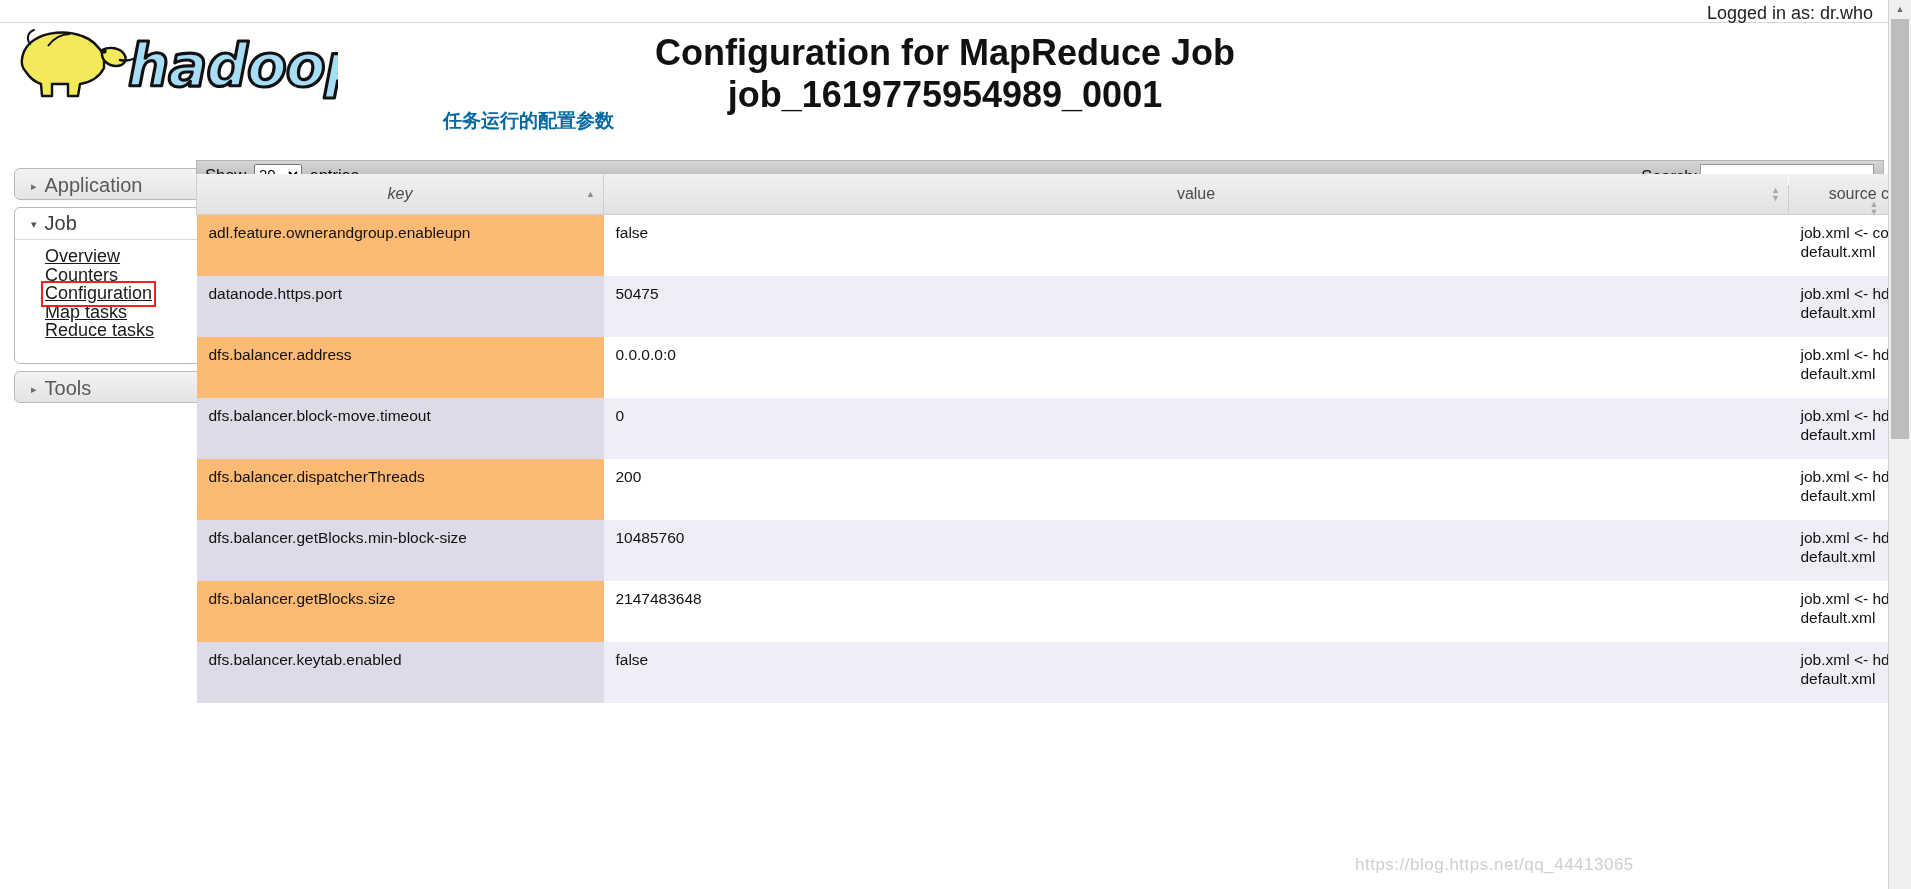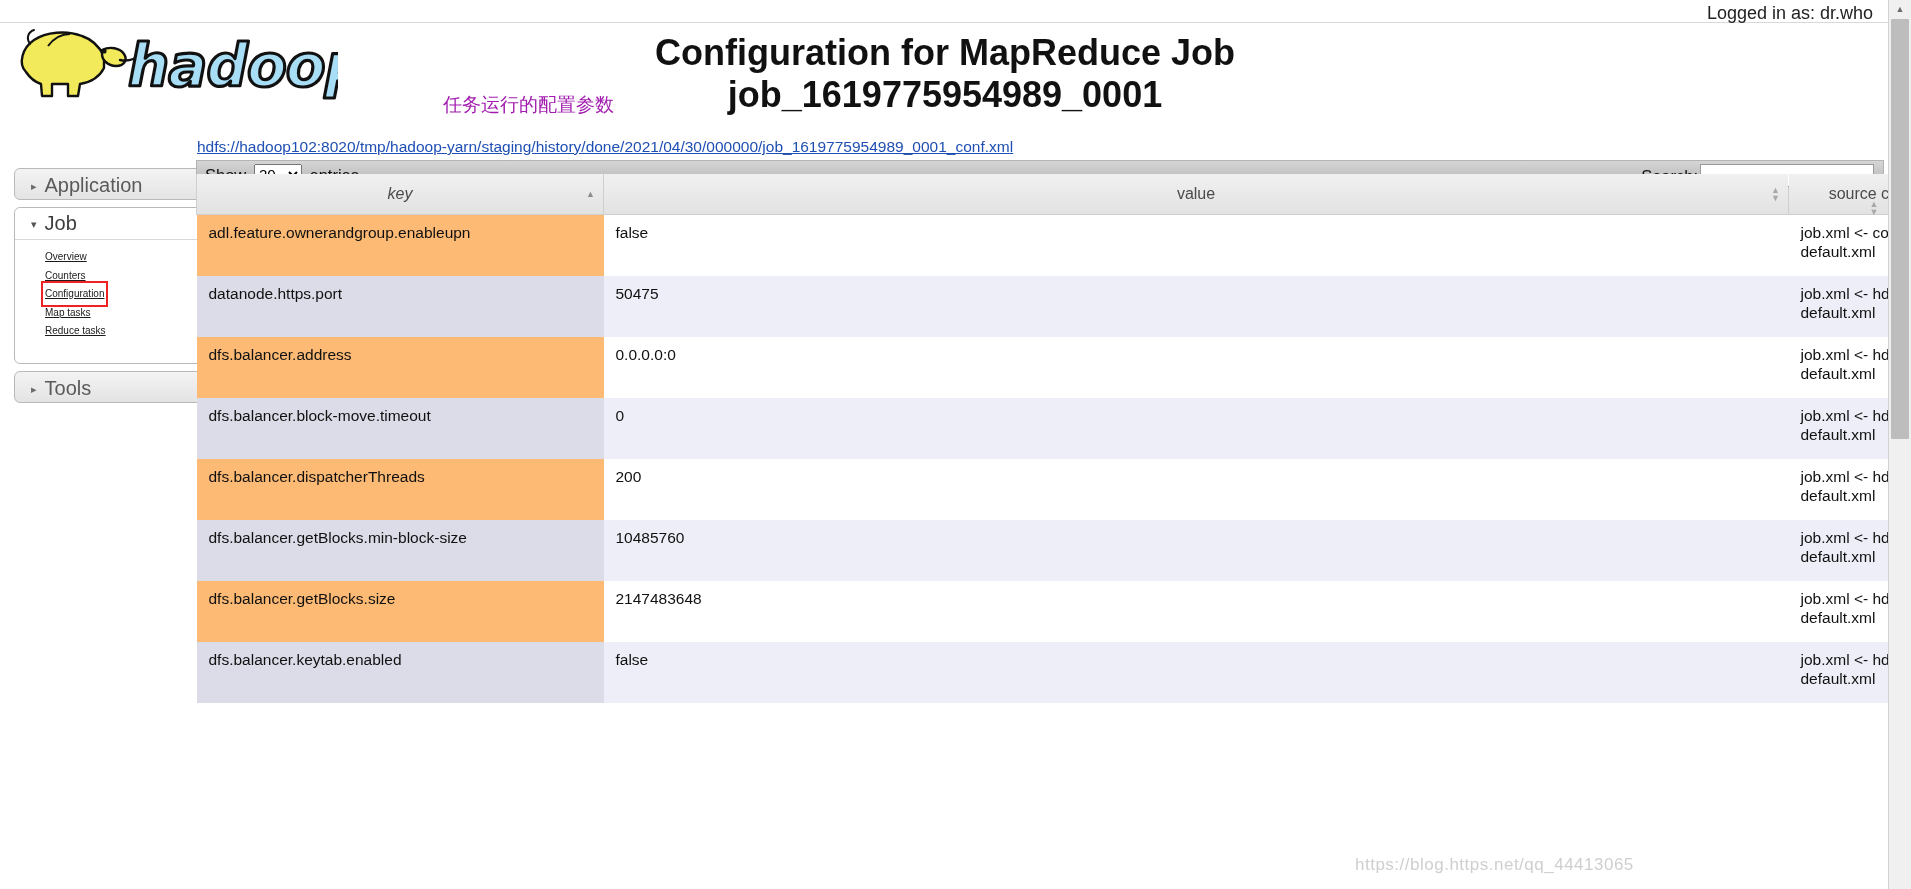--- a/index.html
+++ b/index.html
@@ -36,22 +36,22 @@
   .page-title{
     position:absolute;left:430px;top:32px;width:1030px;
     text-align:center;
     font-size:36px;font-weight:bold;line-height:42px;
     color:#111;letter-spacing:0px;
   }
   .title-line2{display:block;}
 
   
   .red-annot{
-    position:absolute;left:443px;top:92px;
-    color:#a21caf;font-size:19px;font-weight:normal;white-space:nowrap;
+    position:absolute;left:443px;top:108px;
+    color:#0369a1;font-size:19px;font-weight:bold;white-space:nowrap;
   }
 
   
   .sidebar{
     position:absolute;left:14px;top:168px;width:206px;
   }
   .nav-box{
     border:1px solid #b9b9b9;border-radius:6px;
     background:#fff;margin-bottom:7px;
     box-sizing:border-box;
@@ -66,21 +66,21 @@
   }
   .nav-head .tri{font-size:11px;color:#6b6b6b;margin-right:8px;vertical-align:2px;}
   .nav-box .nav-head-inner{
     height:31px;line-height:31px;font-size:20px;color:#3d3d3d;
     padding-left:16px;border-bottom:1px solid #d9d9d9;
     background:#fff;border-radius:6px 6px 0 0;
   }
   .nav-box .nav-head-inner .tri{font-size:11px;color:#555;margin-right:8px;vertical-align:2px;}
   .nav-links{padding:8px 0 22px 30px;}
   .nav-links a{
-    display:block;color:#1a1a1a;font-size:10px;line-height:17.5px;
+    display:block;color:#1a1a1a;font-size:18px;line-height:17.5px;
     margin-bottom:1px;width:max-content;
   }
   .nav-links a.active-box{
     outline:2px solid #ee2222;outline-offset:2px;
   }
 
   
   .conf-link{
     position:absolute;left:197px;top:138px;
     font-size:15.5px;color:#1f4fb3;text-decoration:underline;white-space:nowrap;
@@ -217,21 +217,20 @@
         <a href="#">Reduce tasks</a>
       </div>
     </div>
 
     <div class="nav-head">
       <span class="tri">▸</span><span>Tools</span>
     </div>
 
   </div>
 
-  <a class="conf-link" href="#">hdfs://hadoop102:8020/tmp/hadoop-yarn/staging/history/done/2021/04/30/000000/job_1619775954989_0001_conf.xml</a>
 
   <div class="panel">
 
     <div class="dt-top">
       <span class="dt-length">
         <span>Show</span>
         <select>
           <option selected="">20</option><option>40</option><option>60</option><option>80</option><option>100</option>
         </select>
         <span>entries</span>

